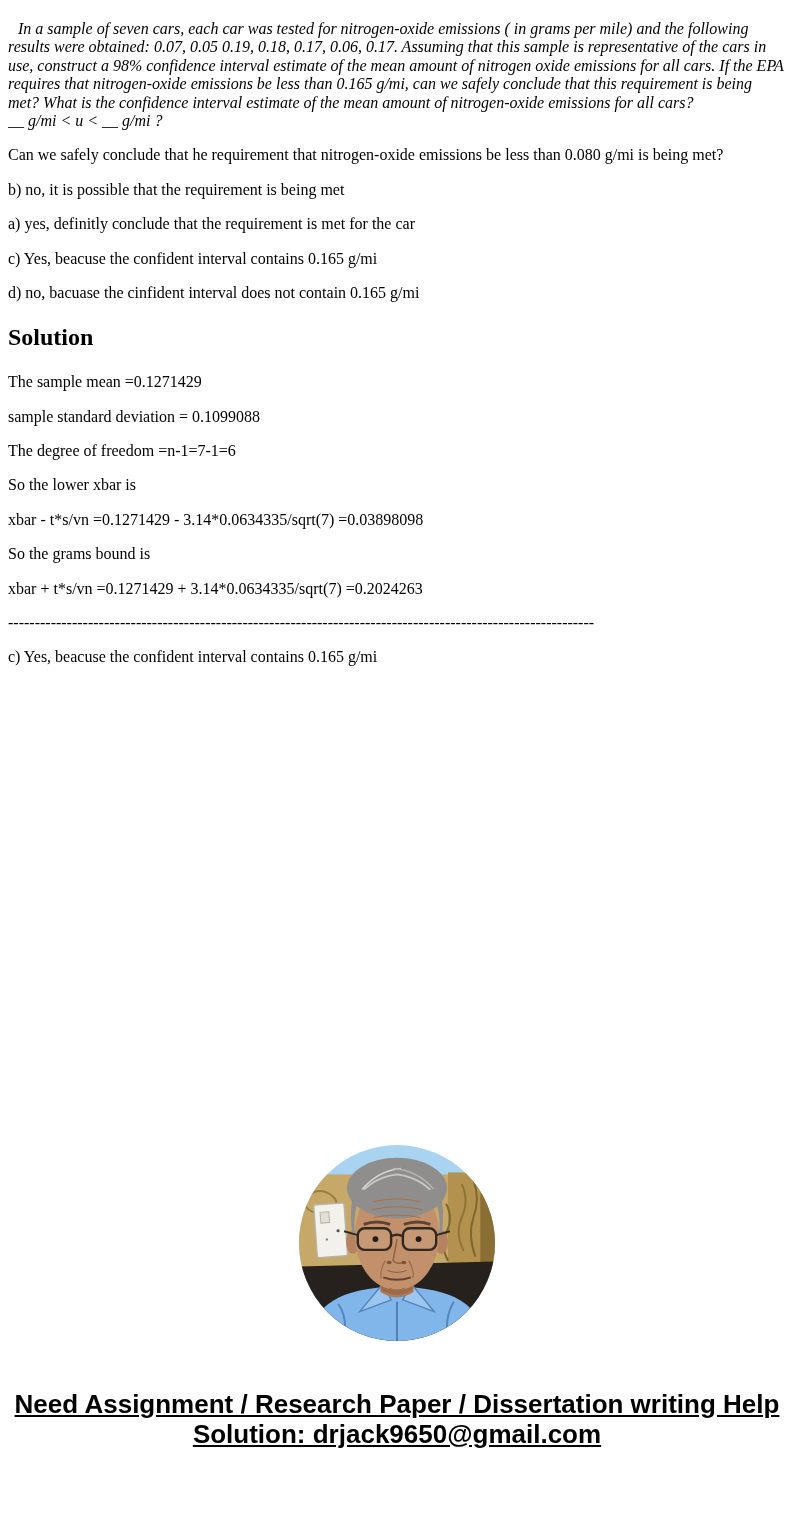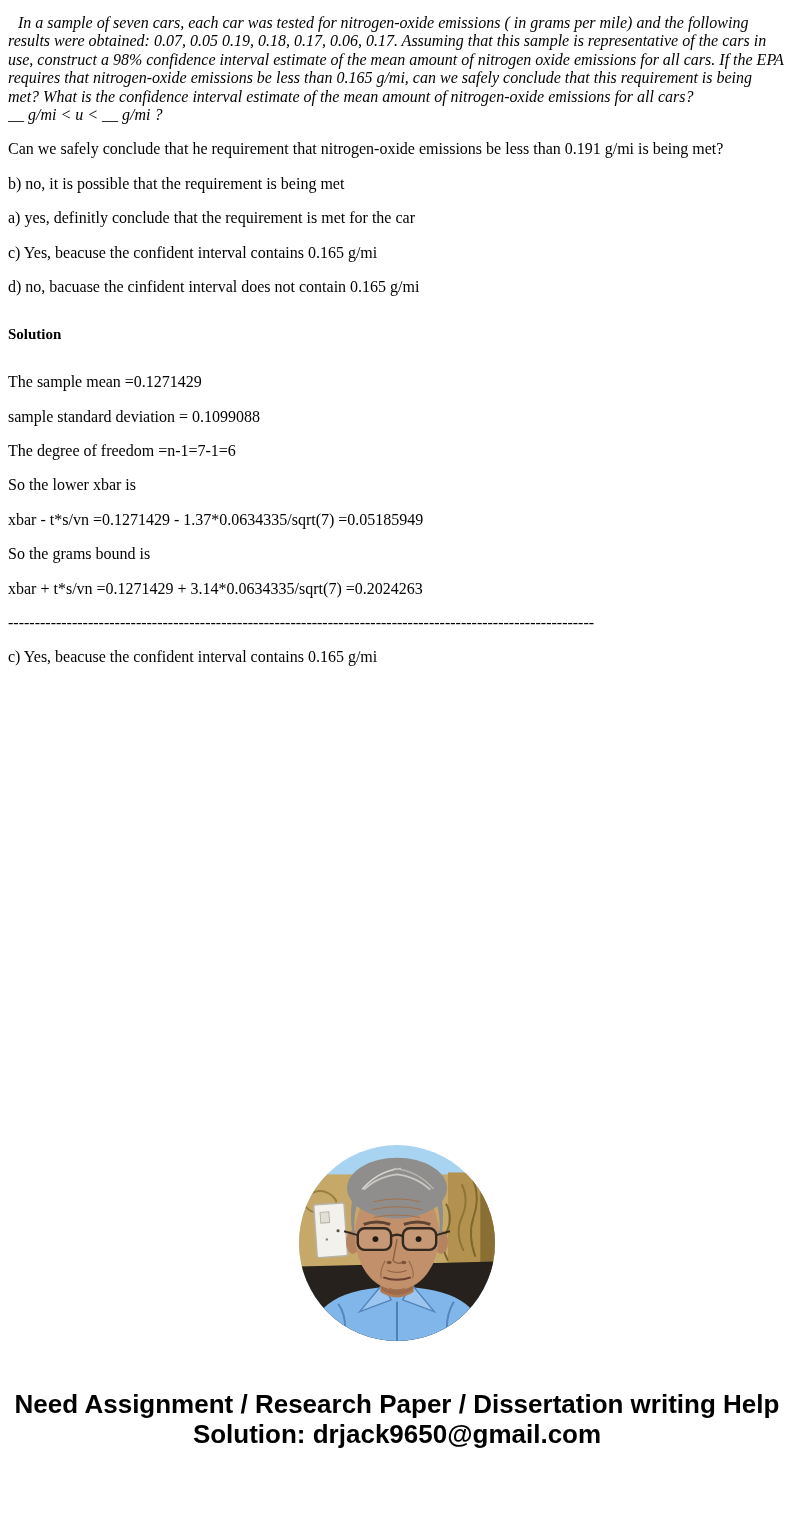--- a/index.html
+++ b/index.html
@@ -8,33 +8,33 @@
     margin: 8px;
     min-height: 1507px;
     font-family: "Liberation Serif", serif;
     font-size: 16px;
     color: #000000;
     -webkit-font-smoothing: antialiased;
   }
   .page { width: 778px; }
 
   .intro {
-    margin: 6px 0 16px 0;
+    margin: 12px 0 16px 0;
     font-style: italic;
     line-height: 1.15;
     text-indent: 10px;
   }
   .intro .formula { text-indent: 0; }
 
   p.doc-line { margin: 16px 0; line-height: 1.15; }
 
   h3.solution-heading {
-    font-size: 15px;
+    font-size: 24px;
     font-weight: bold;
-    margin: 30px 0;
+    margin: 22px 0;
     font-family: "Liberation Serif", serif;
   }
 
   p.separator {
     margin: 16px 0;
     letter-spacing: 0;
     white-space: nowrap;
     overflow: hidden;
   }
 
@@ -47,43 +47,43 @@
 
   .footer {
     margin-top: 48px;
     text-align: center;
     font-family: "Liberation Sans", sans-serif;
     font-weight: bold;
     font-size: 26px;
     line-height: 30px;
     color: #000000;
   }
-  .footer p { margin: 0; }
+  .footer p { margin: 0; text-decoration: underline; }
 </style>
 </head>
 <body>
 
 <div class="page">
 
   <p class="intro"><span>In a sample of seven cars, each car was tested for nitrogen-oxide emissions ( in grams per mile) and the following results were obtained: 0.07, 0.05 0.19, 0.18, 0.17, 0.06, 0.17. Assuming that this sample is representative of the cars in use, construct a 98% confidence interval estimate of the mean amount of nitrogen oxide emissions for all cars. If the EPA requires that nitrogen-oxide emissions be less than 0.165 g/mi, can we safely conclude that this requirement is being met? What is the confidence interval estimate of the mean amount of nitrogen-oxide emissions for all cars?</span><br><span class="formula">__ g/mi &lt; u &lt; __ g/mi ?</span></p>
 
-  <p class="doc-line">Can we safely conclude that he requirement that nitrogen-oxide emissions be less than 0.191 g/mi is being met?</p>
+  <p class="doc-line">Can we safely conclude that he requirement that nitrogen-oxide emissions be less than 0.080 g/mi is being met?</p>
 
   <p class="doc-line">b) no, it is possible that the requirement is being met</p>
   <p class="doc-line">a) yes, definitly conclude that the requirement is met for the car</p>
   <p class="doc-line">c) Yes, beacuse the confident interval contains 0.165 g/mi</p>
   <p class="doc-line">d) no, bacuase the cinfident interval does not contain 0.165 g/mi</p>
 
   <h3 class="solution-heading">Solution</h3>
 
   <p class="doc-line">The sample mean =0.1271429</p>
   <p class="doc-line">sample standard deviation = 0.1099088</p>
   <p class="doc-line">The degree of freedom =n-1=7-1=6</p>
   <p class="doc-line">So the lower xbar is</p>
-  <p class="doc-line">xbar - t*s/vn =0.1271429 - 1.37*0.0634335/sqrt(7) =0.05185949</p>
+  <p class="doc-line">xbar - t*s/vn =0.1271429 - 3.14*0.0634335/sqrt(7) =0.03898098</p>
   <p class="doc-line">So the grams bound is</p>
   <p class="doc-line">xbar + t*s/vn =0.1271429 + 3.14*0.0634335/sqrt(7) =0.2024263</p>
 
   <p class="separator doc-line">--------------------------------------------------------------------------------------------------------------</p>
 
   <p class="doc-line">c) Yes, beacuse the confident interval contains 0.165 g/mi</p>
 
   <figure class="avatar-wrap" style="margin-left:auto;margin-right:auto;">
     <svg viewBox="0 0 200 200" width="196" height="196" xmlns="http://www.w3.org/2000/svg">
       <defs>

